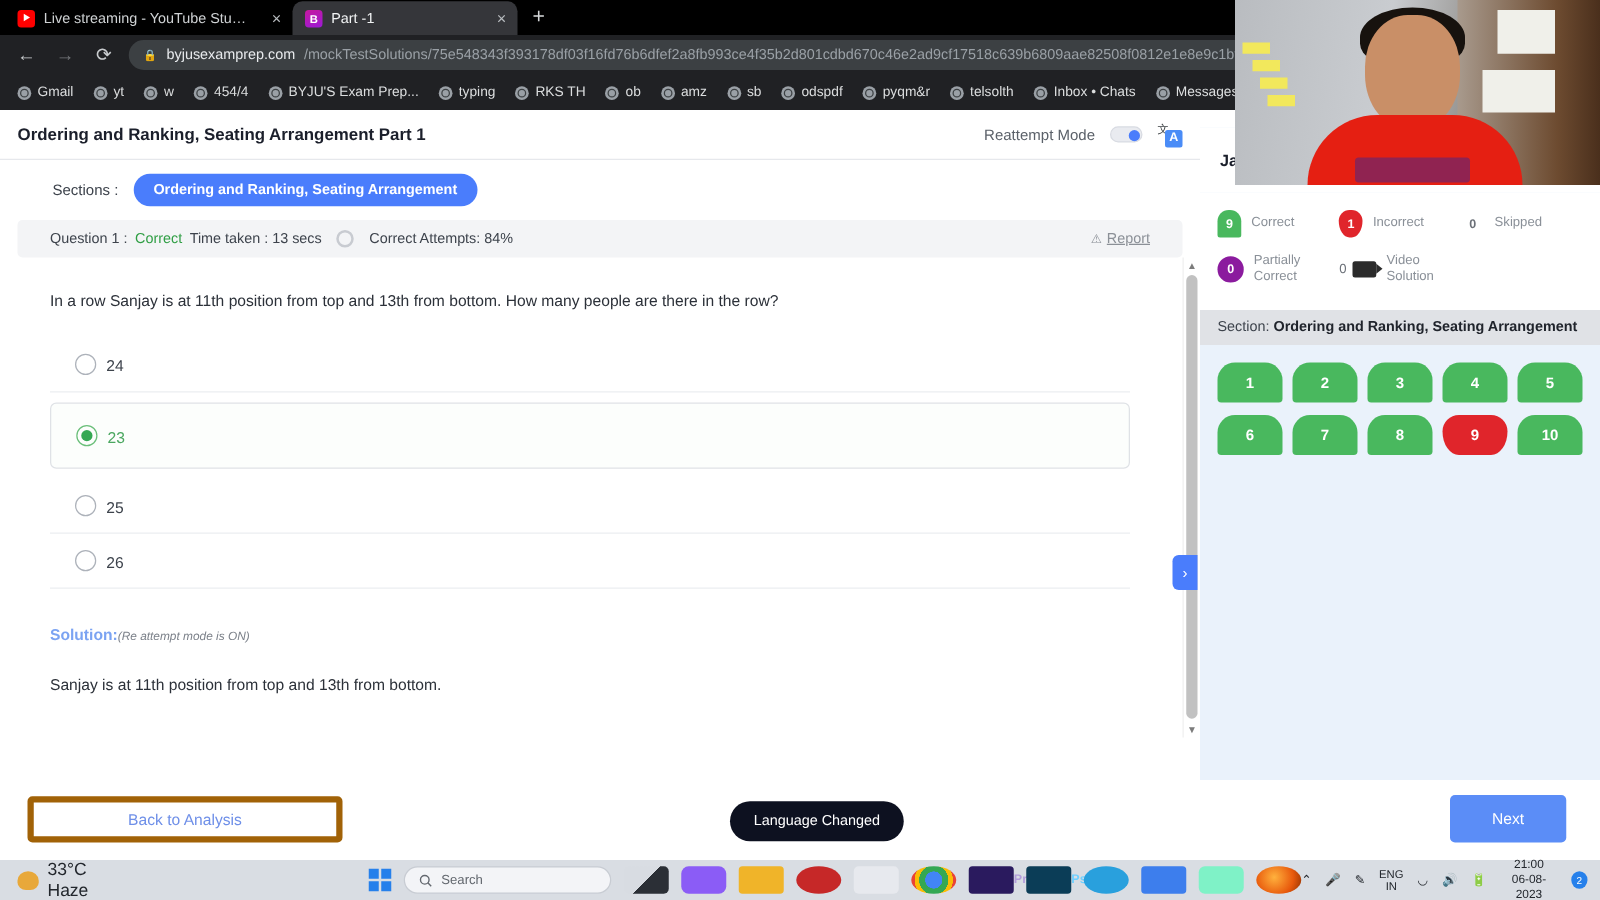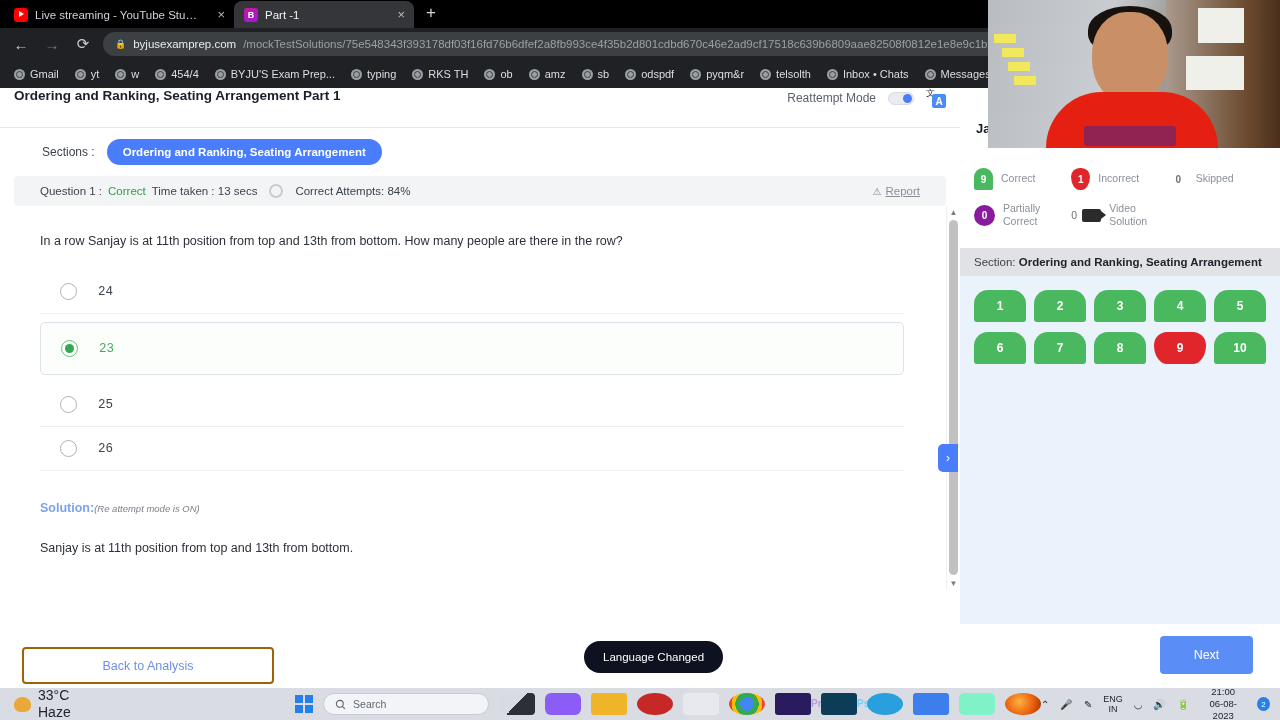--- a/index.html
+++ b/index.html
@@ -40,21 +40,21 @@
 
   .bookmarks { height: 28px; display: flex; align-items: center; gap: 4px; padding: 0 8px; background: #202124; font-size: 11px; color: #dcdedf; }
   .bm { display: flex; align-items: center; gap: 5px; padding: 2px 6px; border-radius: 4px; white-space: nowrap; }
   .bm-ic { width: 11px; height: 11px; border-radius: 50%; background: #9aa0a6; position: relative; flex:0 0 auto;}
   .bm-ic:after { content:""; position:absolute; inset:2px; border-radius:50%; border:1px solid #3c4043;}
 
   
   .page { position: absolute; left:0; top: 88px; right: 0; bottom: 32px; background: #fff; }
 
   .site-header {
-    height: 40px; border-bottom: 1px solid #e6e8ec; display: flex; align-items: flex-start;
+    height: 40px; border-bottom: 1px solid #e6e8ec; display: flex; align-items: center;
     padding: 0 14px; width: 960px;
   }
   .site-title { font-size: 13.5px; font-weight: bold; color: #1b1f2b; }
   .hdr-right { margin-left: auto; display: flex; align-items: center; gap: 12px; }
   .reattempt-label { font-size: 12px; color: #5b6169; }
   .toggle { width: 26px; height: 13px; border-radius: 8px; background: #e9ebf0; border:1px solid #d8dbe2; position: relative; }
   .toggle:after { content:""; position:absolute; right:1.5px; top:1.5px; width:9px; height:9px; border-radius:50%; background:#4a7dfc; }
   .translate-ic { width: 20px; height: 20px; position: relative; }
   .translate-ic .cjk { position:absolute; left:0; top:-1px; font-size:9px; color:#3c4043; }
   .translate-ic .lat { position:absolute; right:0; bottom:0; width:14px; height:14px; background:#4a8cf7; color:#fff; font-size:10px; font-weight:bold; display:flex; align-items:center; justify-content:center; border-radius:2px;}
@@ -73,21 +73,21 @@
   }
   .qstatus .ok { color: #2f9e44; }
   .donut { width: 14px; height: 14px; border-radius: 50%; border: 2.2px solid #c8cbd1; margin: 0 6px; }
   .report { margin-left: auto; display: flex; align-items: center; gap: 4px; color: #8b9097; font-size: 11.5px; }
   .report .tri { font-size: 10px; }
   .report .rtxt { text-decoration: underline; }
 
   .qbody { position: relative; width: 960px; height: 384px; }
   .qscroll { position: absolute; inset: 0 16px 0 0; padding: 28px 40px 0 40px; overflow: hidden; }
   .qtext { font-size: 12.5px; color: #2c3139; margin-bottom: 22px; }
-  .option { display: flex; align-items: center; gap: 21px; padding: 13px 20px; border-bottom: 1px solid #eceef1; font-family: Liberation Mono, monospace; }
+  .option { display: flex; align-items: flex-end; gap: 8px; padding: 13px 20px; border-bottom: 1px solid #eceef1; }
   .option .lbl { font-size: 12.5px; color: #3d434c; }
   .radio { width: 17px; height: 17px; border-radius: 50%; border: 1.3px solid #adb2ba; flex: 0 0 auto; }
   .option.selected {
     border: 1px solid #dfe2e6; border-radius: 5px; background: #fcfefc;
     margin: 8px 0; padding: 17px 20px;
   }
   .option.selected .radio { border-color: #6bbf7a; display:flex; align-items:center; justify-content:center; }
   .option.selected .radio:after { content:""; width:9px; height:9px; border-radius:50%; background:#35a853; }
   .option.selected .lbl { color: #4aa75f; }
   .sol-head { margin-top: 30px; font-size: 12.5px; }
@@ -136,22 +136,22 @@
     height: 32px; border-radius: 14px 14px 3px 3px; color: #fff;
     display: flex; align-items: center; justify-content: center;
     font-size: 12px; font-weight: 600;
   }
   .qbadge.green { background: #49b85e; }
   .qbadge.red { background: #e0252b; border-radius: 14px 14px 14px 14px / 14px 14px 20px 20px;}
 
   
   .actionbar { position: absolute; left: 0; right: 0; bottom: 0; height: 64px; background: #fff; }
   .btn-back {
-    position: absolute; left: 22px; top: 23px; width: 252px; height: 37px;
-    border: 2px solid #a16207; border-radius: 4px; background: #fff;
+    position: absolute; left: 22px; top: 13px; width: 252px; height: 37px;
+    border: 5px solid #a16207; border-radius: 4px; background: #fff;
     color: #6e8fe8; font-size: 12.5px; display: flex; align-items: center; justify-content: center;
   }
   .btn-next {
     position: absolute; left: 1160px; top: 12px; width: 93px; height: 38px;
     background: #5b8df7; color: #fff; border-radius: 4px; font-size: 12.5px;
     display: flex; align-items: center; justify-content: center;
   }
   .toast {
     position: absolute; left: 584px; top: 641px; padding: 10px 19px;
     background: #0d1120; color: #fff; border-radius: 19px; font-size: 11.5px;

